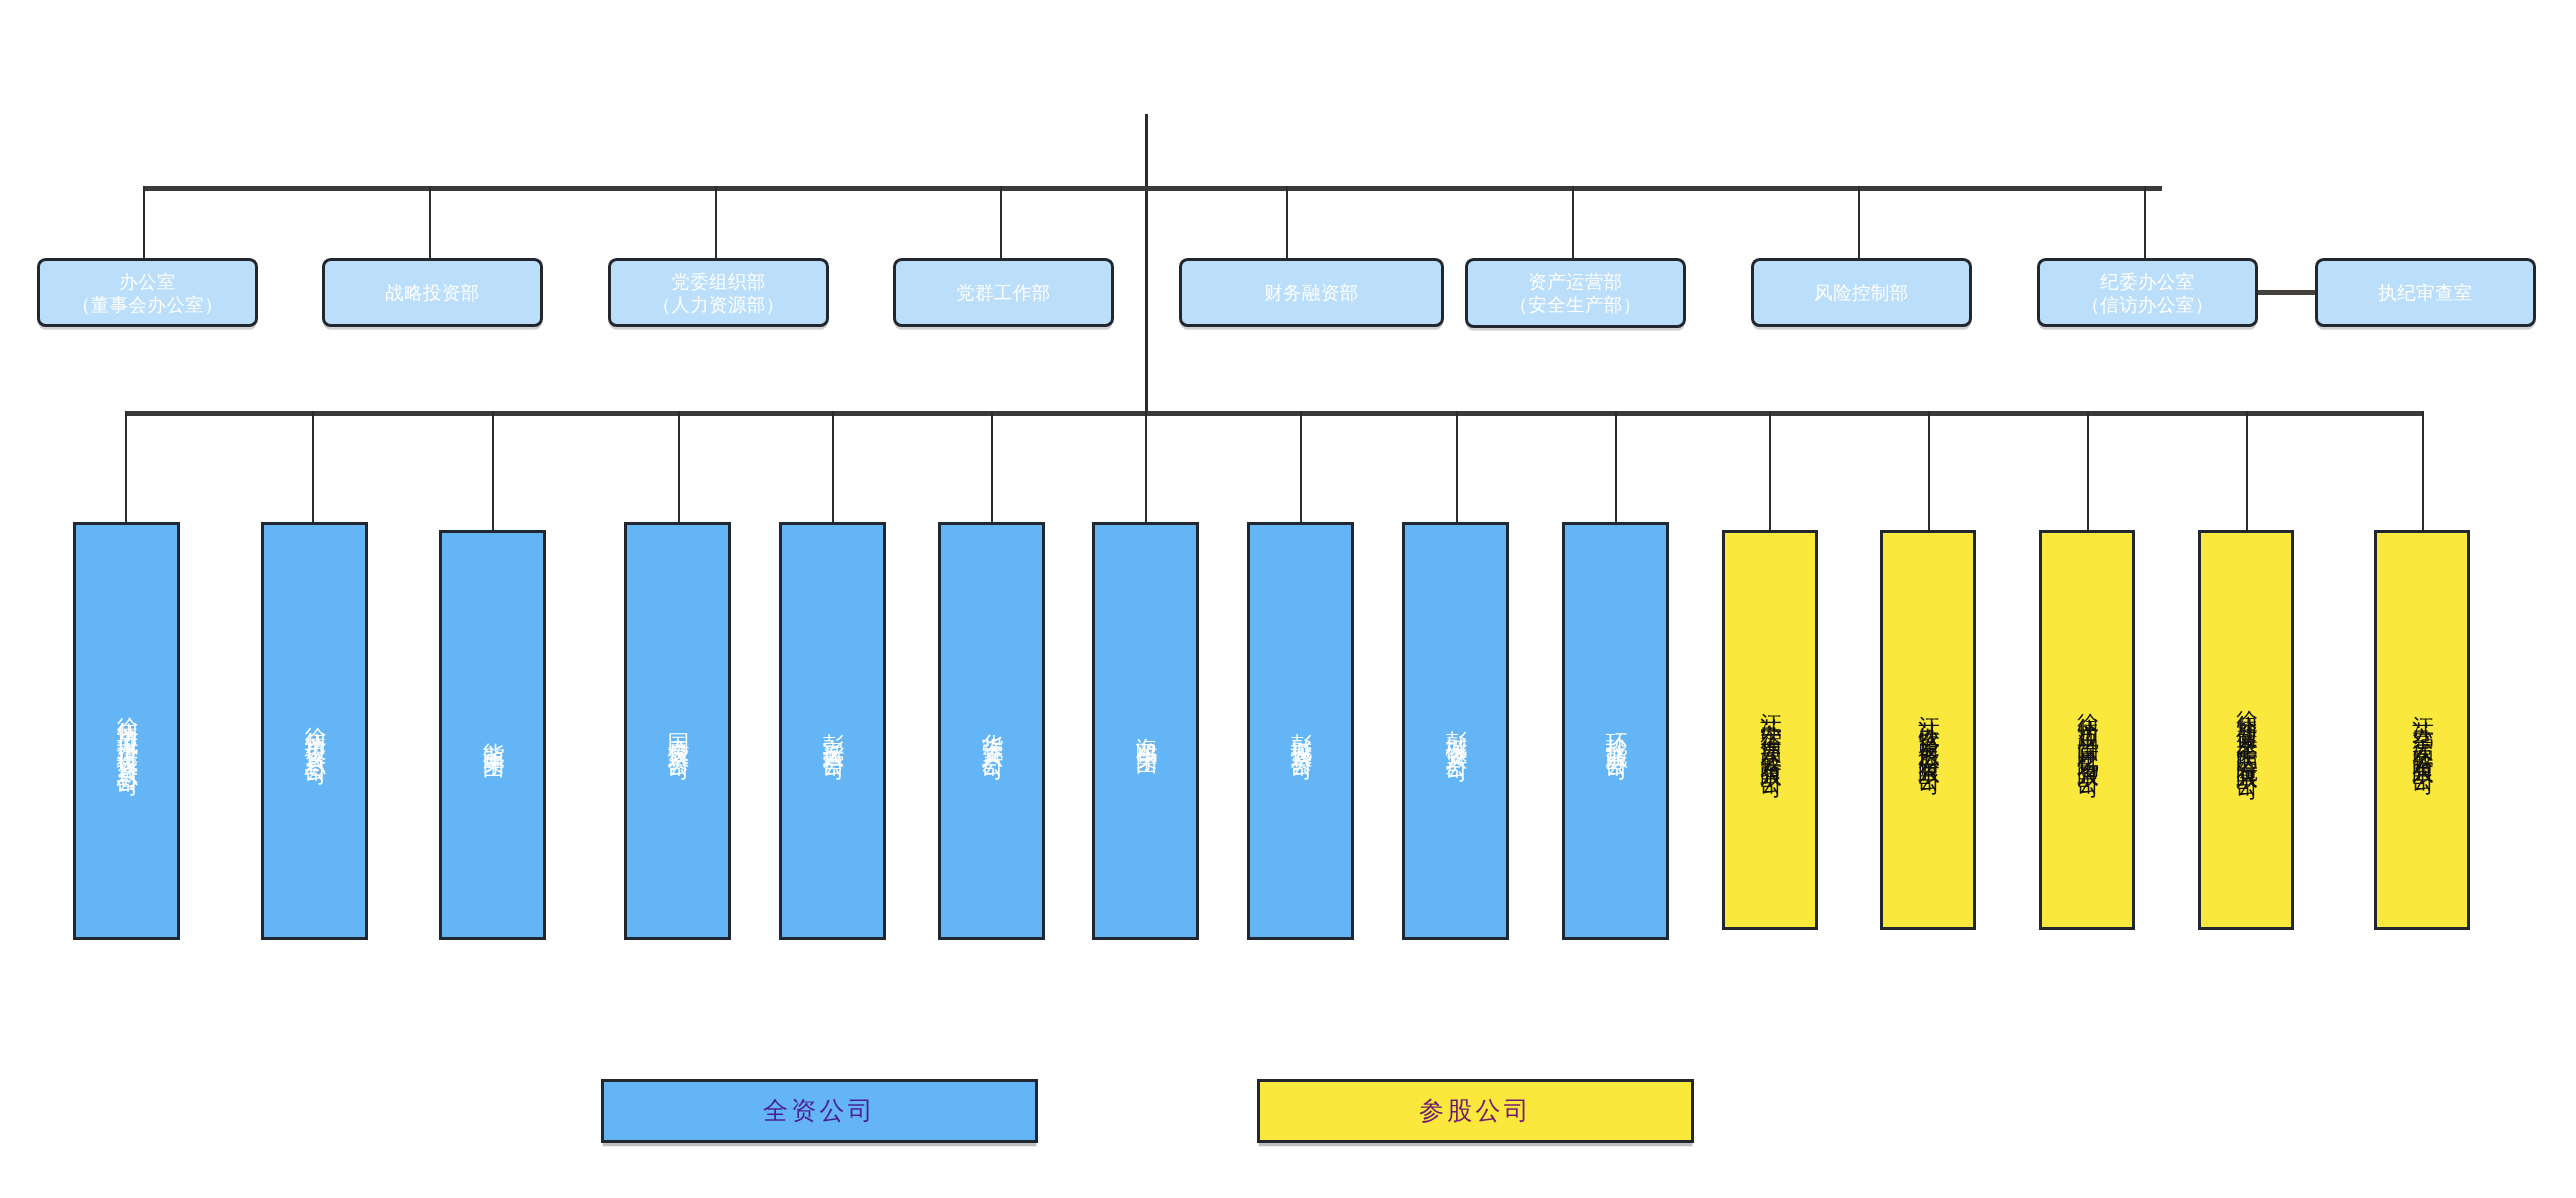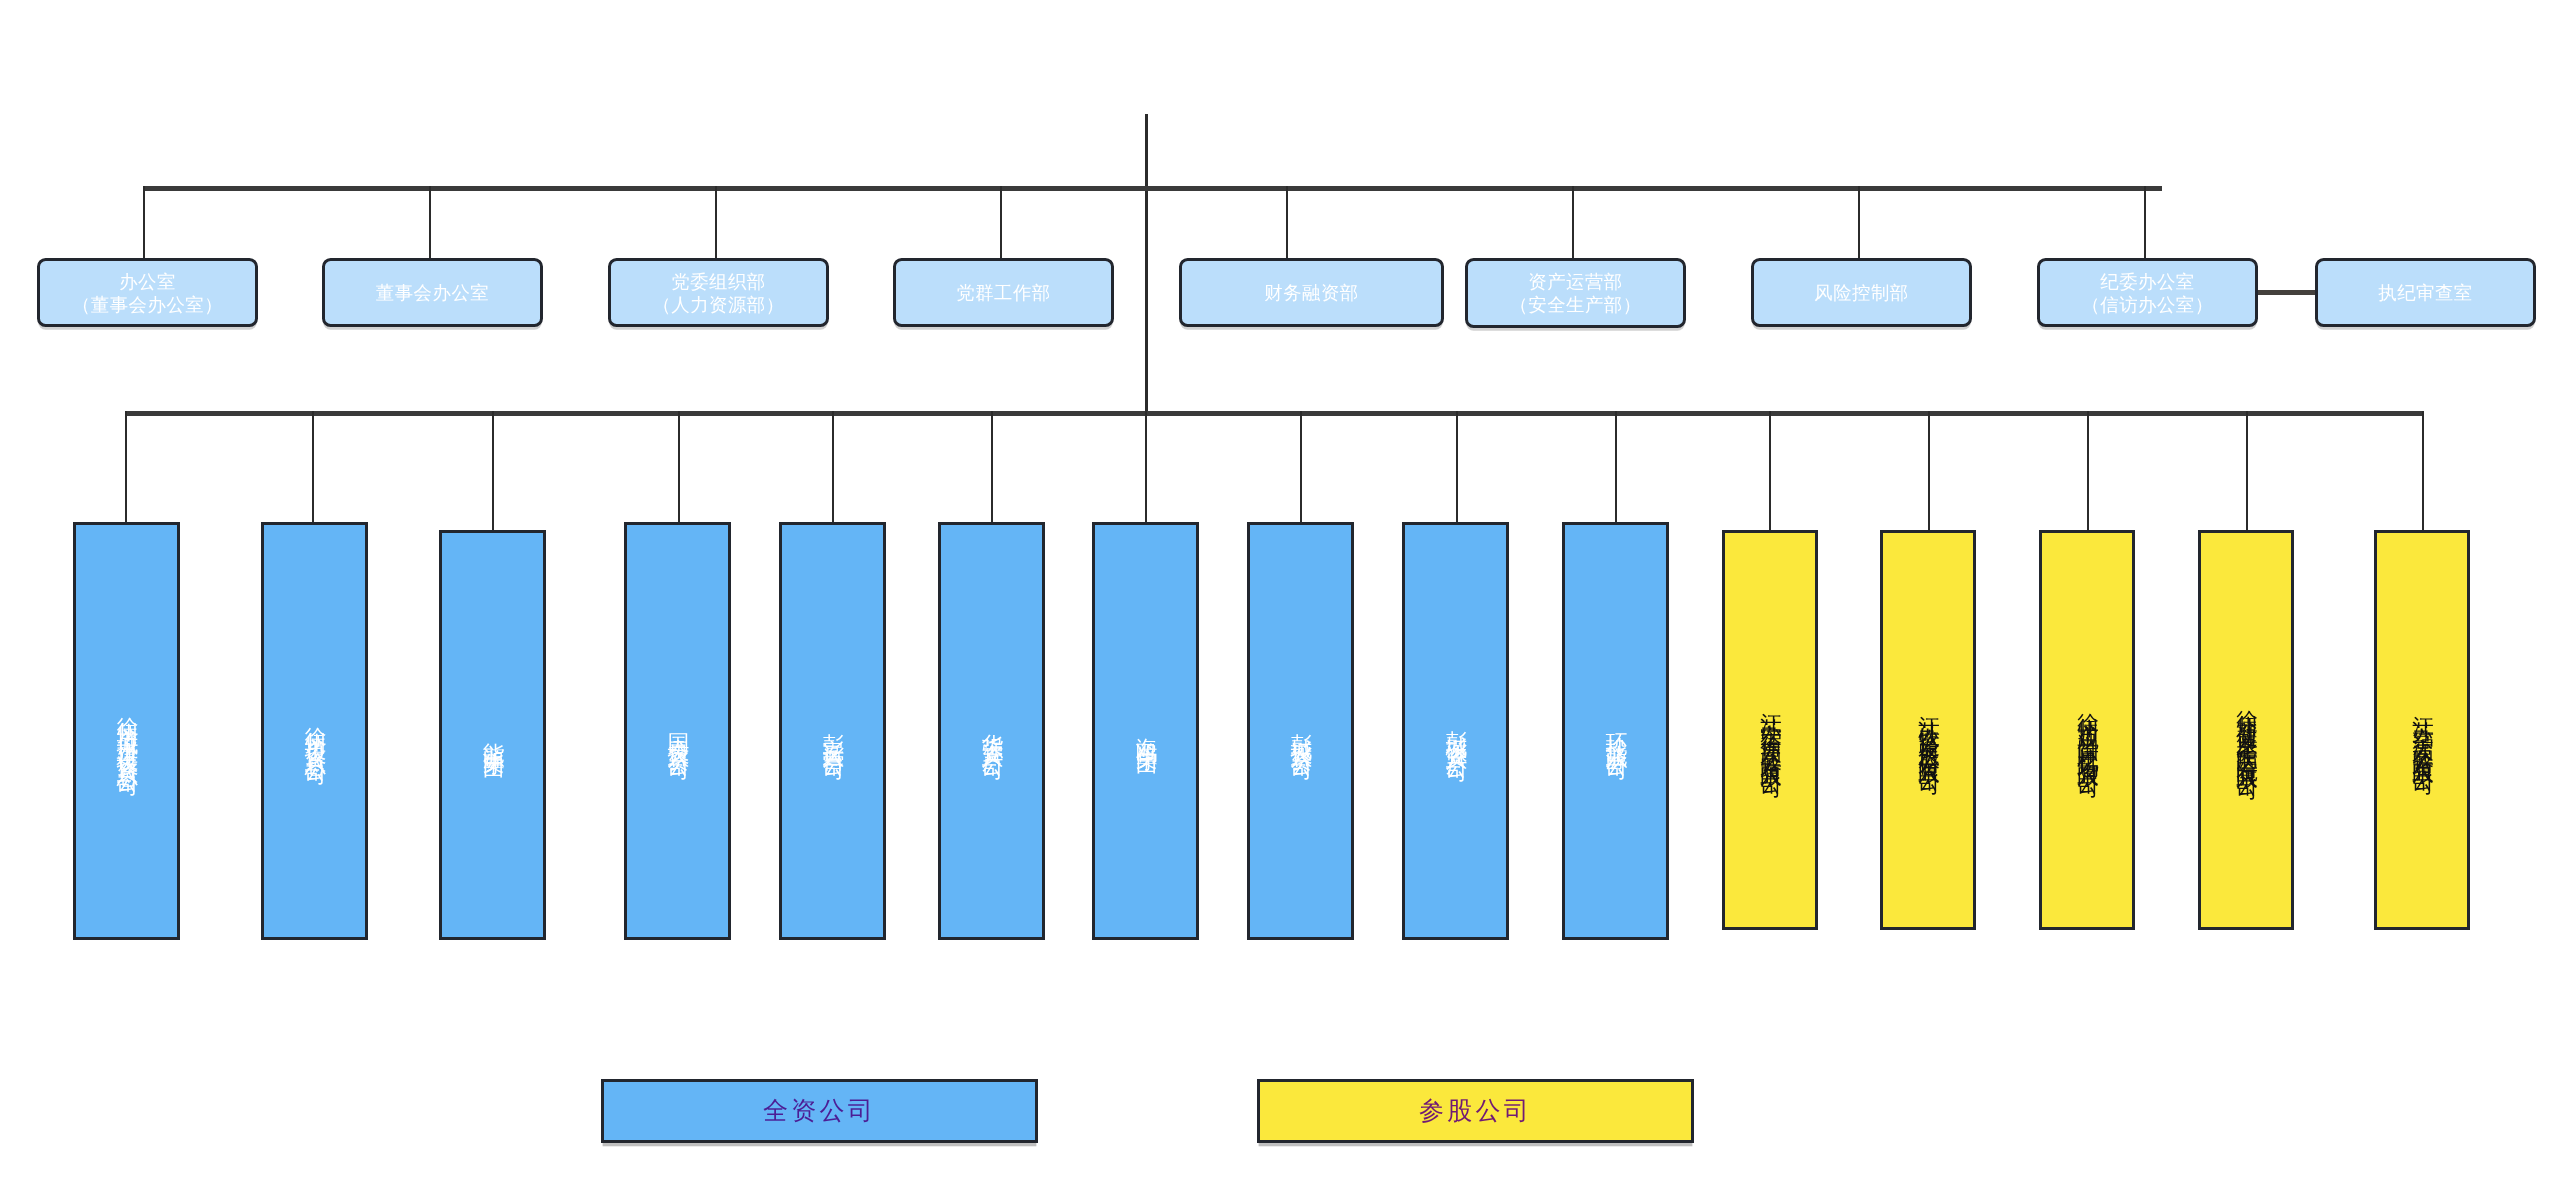--- a/index.html
+++ b/index.html
@@ -97,21 +97,21 @@
 
   <div class="node dept" style="left:37px;top:258px;width:221px;height:69px;">
     <div>
       <span class="l1">办公室</span>
       <span class="l2">（董事会办公室）</span>
     </div>
   </div>
 
   <div class="node dept" style="left:322px;top:258px;width:221px;height:69px;">
     <div>
-      <span class="l1">董事会办公室</span>
+      <span class="l1">战略投资部</span>
       
     </div>
   </div>
 
   <div class="node dept" style="left:608px;top:258px;width:221px;height:69px;">
     <div>
       <span class="l1">党委组织部</span>
       <span class="l2">（人力资源部）</span>
     </div>
   </div>

